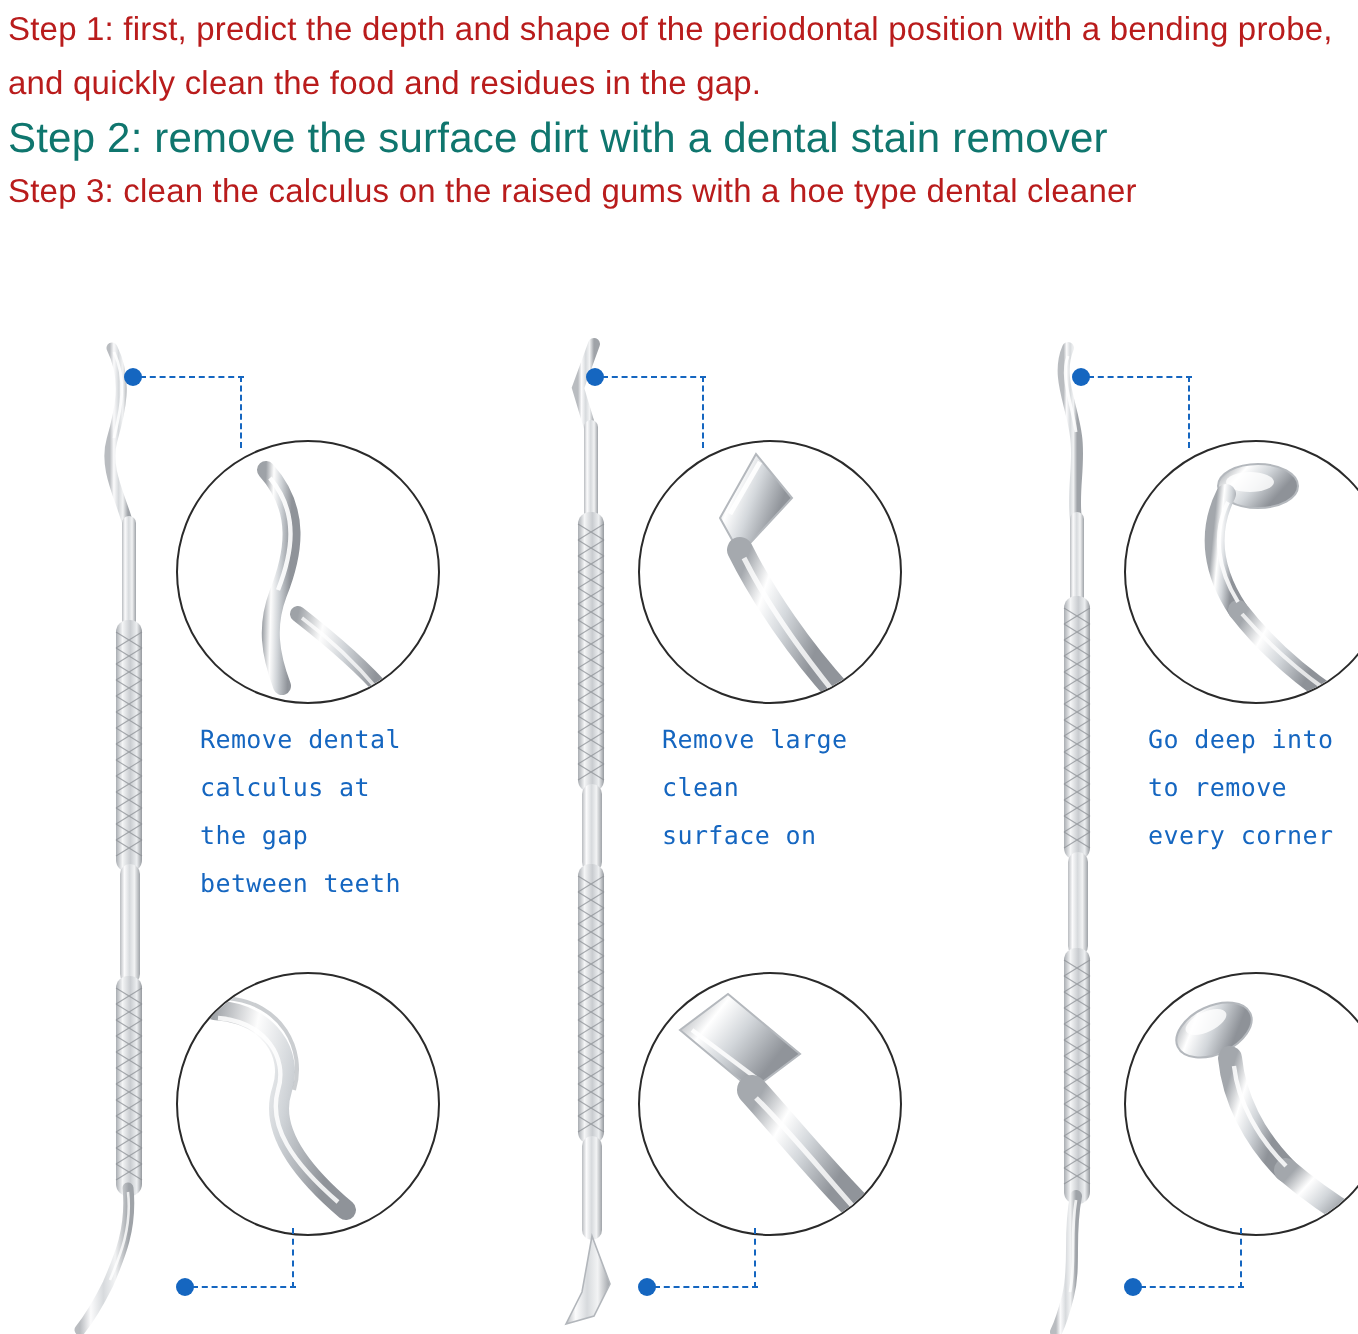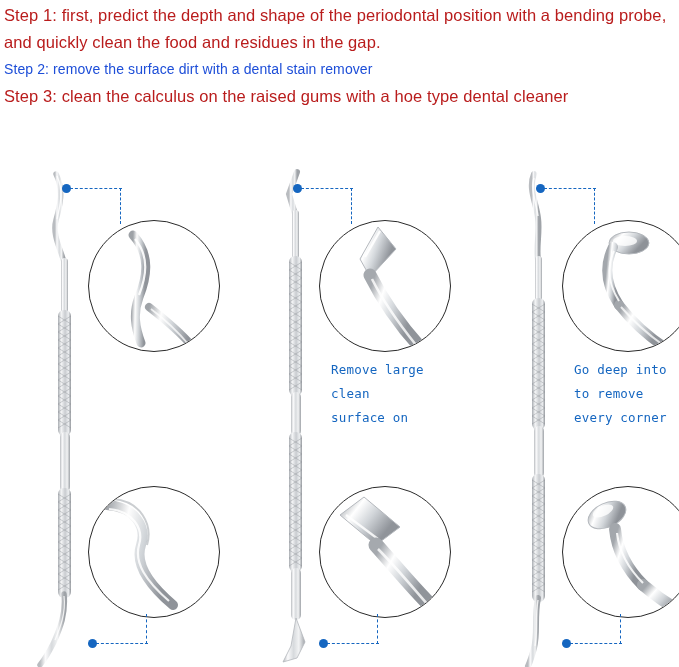--- a/index.html
+++ b/index.html
@@ -16,23 +16,23 @@
   }
 
   
   .steps {
     position: absolute;
     left: 4px;
     top: 2px;
     width: 671px;
   }
   .step-line {
-    font-size: 14px;
+    font-size: 21px;
     line-height: 27px;
-    color: #1d4ed8;
+    color: #0f766e;
     letter-spacing: 0.1px;
     white-space: nowrap;
   }
   .step-wrap {
     font-size: 16.5px;
     line-height: 27px;
     color: #b91c1c;
     letter-spacing: 0.1px;
   }
 
@@ -252,20 +252,26 @@
     </div>
 
     <div class="conn" style="left:70px; top:22px; width:52px; border-top-width:1.6px;"></div>
     <div class="conn" style="left:120px; top:22px; height:36px; border-left-width:1.6px;"></div>
     <div class="dot" style="left:62px; top:18px;"></div>
 
     <div class="conn" style="left:96px; top:477px; width:52px; border-top-width:1.6px;"></div>
     <div class="conn" style="left:146px; top:448px; height:30px; border-left-width:1.6px;"></div>
     <div class="dot" style="left:88px; top:473px;"></div>
 
+    <div class="caption">
+      <div>Remove dental</div>
+      <div>calculus at</div>
+      <div>the gap</div>
+      <div>between teeth</div>
+    </div>
   </div>
 
   <div class="col col-2">
 
     <div class="tool">
       <svg width="70" height="501" viewBox="0 0 70 501">
         <defs>
           <linearGradient id="steel2" x1="0" y1="0" x2="1" y2="0">
             <stop offset="0%" stop-color="#b9bcc0"></stop>
             <stop offset="22%" stop-color="#fbfbfc"></stop>

